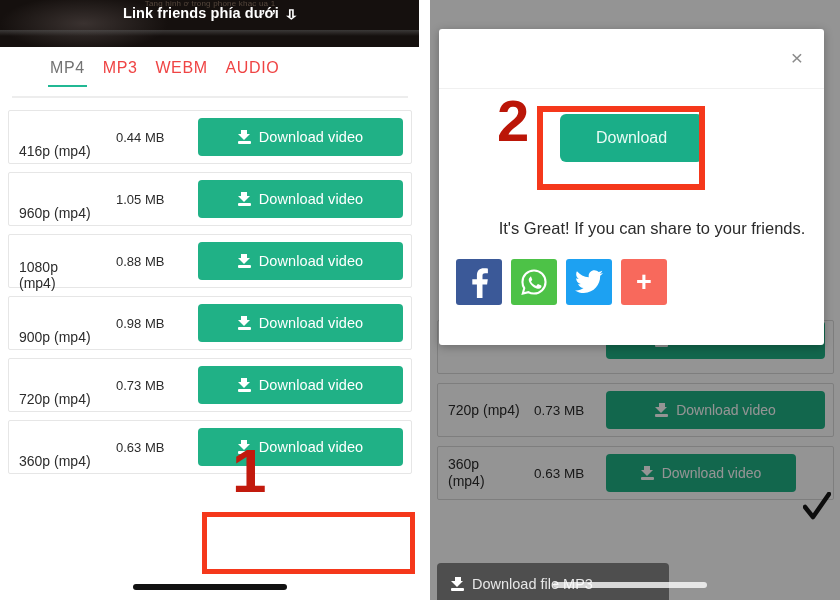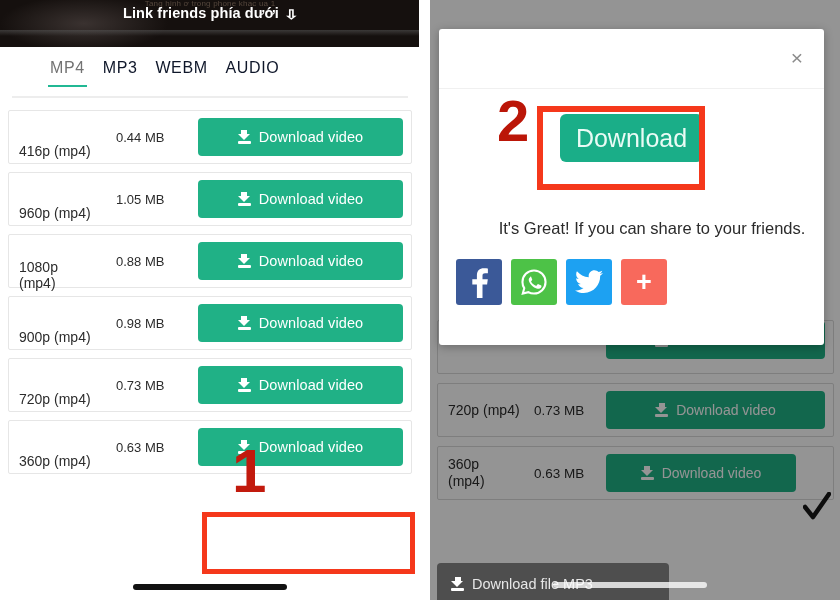--- a/index.html
+++ b/index.html
@@ -82,21 +82,21 @@
     left: 0; top: 56px;
     width: 420px;
     height: 42px;
     display: flex;
     align-items: flex-start;
     padding-left: 12px;
     box-sizing: border-box;
   }
   .tab {
     font-size: 16px;
-    color: #0f172a;
+    color: #ef4444;
     letter-spacing: 0.6px;
     padding: 3px 16px 10px 2px;
     position: relative;
     font-weight: 400;
   }
   .tab.active { color: #737373; margin-left: 36px; }
   .tab.active::after {
     content: "";
     position: absolute;
     left: 0; right: 14px; bottom: 0;
@@ -355,21 +355,21 @@
     height: 100px;
     display: flex;
     align-items: center;
     justify-content: center;
   }
   .modal-dl-btn {
     width: 143px; height: 48px;
     background: #1aae88;
     border-radius: 6px;
     color: #e9fbf5;
-    font-size: 25px;
+    font-size: 16px;
     display: flex;
     align-items: center;
     justify-content: center;
     border: none;
     cursor: pointer;
     font-family: "Liberation Sans", sans-serif;
   }
   #annot-box-2 {
     left: 545px; top: 106px;
     width: 168px; height: 84px;

